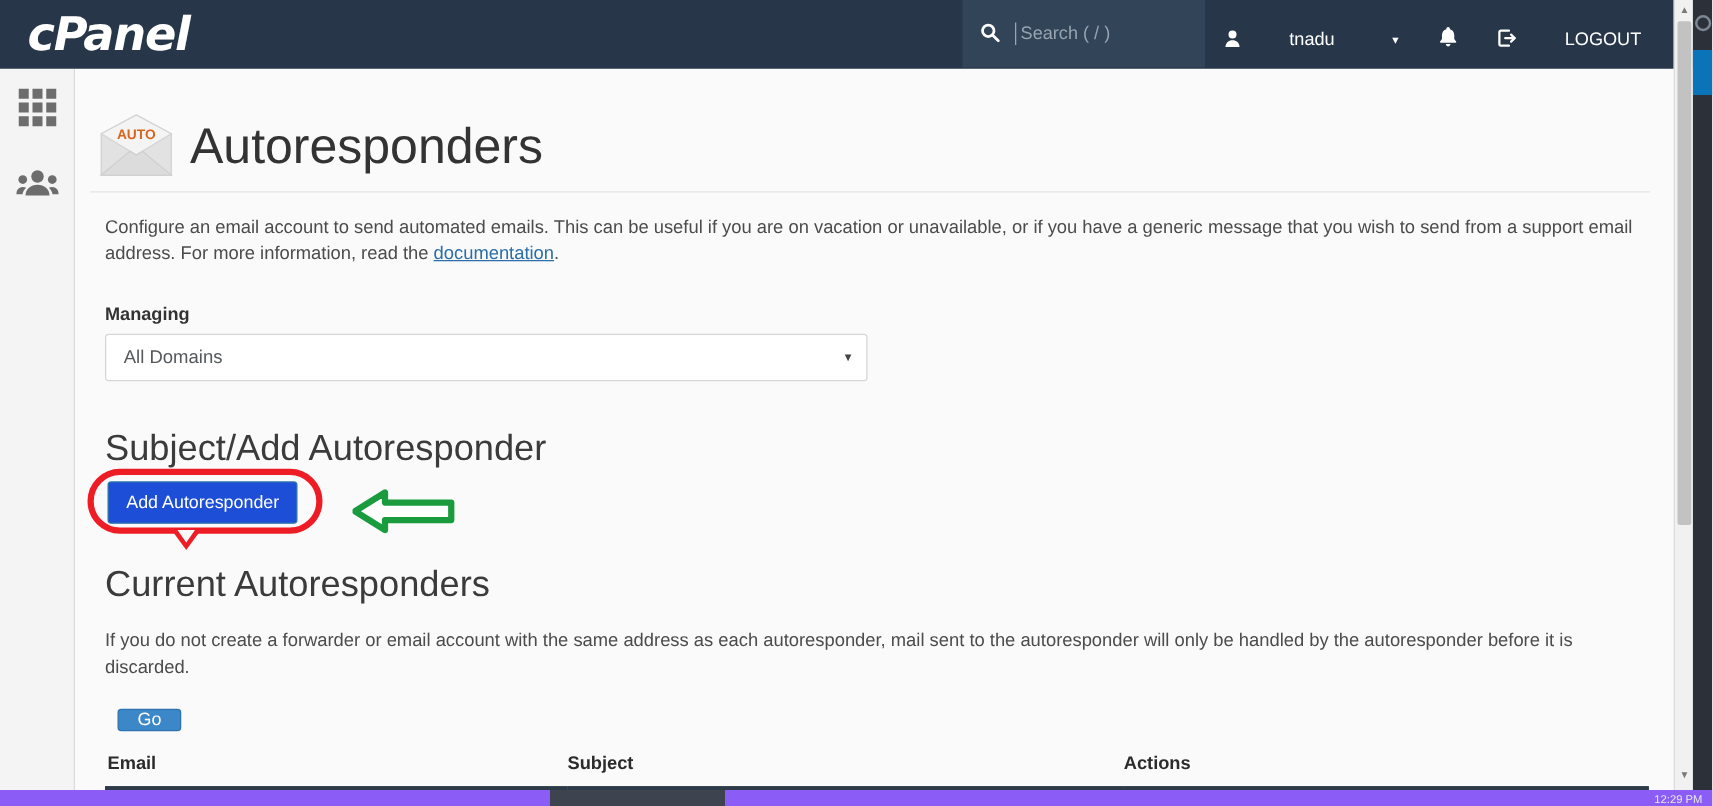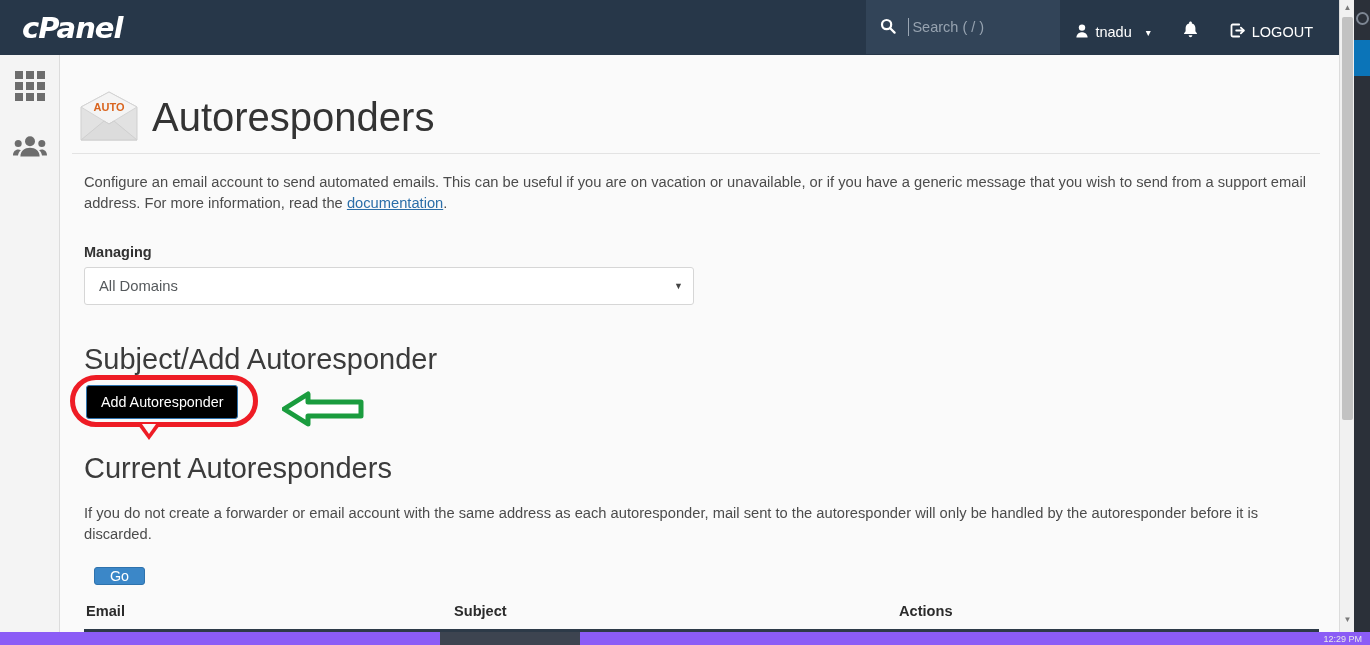--- a/index.html
+++ b/index.html
@@ -64,21 +64,21 @@
     width: 1339px;
     height: 55px;
     background: #273749;
     display: flex;
     align-items: center;
     z-index: 5;
   }
   .logo {
     margin-left: 22px;
     color: #ffffff;
-    font-size: 29px;
+    font-size: 37px;
     font-weight: bold;
     font-style: italic;
     letter-spacing: -1px;
     font-family: "DejaVu Sans", sans-serif;
     user-select: none;
   }
   .topbar-right {
     margin-left: auto;
     display: flex;
     align-items: stretch;
@@ -114,20 +114,21 @@
 
   .nav-item {
     display: flex;
     align-items: center;
     height: 64px;
     padding: 0 16px;
     color: #ffffff;
     font-size: 14.5px;
     cursor: pointer;
     white-space: nowrap;
+    gap: 32px;
   }
   .nav-item .glyph { margin-right: 7px; font-size: 14px; }
   .nav-caret { font-size: 10px; margin-left: 14px; }
   .bell { font-size: 17px; padding: 0 16px; }
   .logout { padding-right: 26px; }
   .logout .glyph { font-size: 15px; }
 
   
   .rail {
     position: absolute;
@@ -226,21 +227,21 @@
     color: #3b3b3b;
   }
   .section-title.tight { margin-top: 33px; }
 
   .btn-row {
     position: relative;
     margin: 9px 0 0 14px;
     display: inline-block;
   }
   .btn-primary {
-    background: #000000;
+    background: #1d4ed8;
     border: 1px solid #2e72ad;
     border-radius: 3px;
     color: #ffffff;
     font-size: 14.3px;
     padding: 8px 14px;
     cursor: pointer;
     font-family: "Liberation Sans", sans-serif;
   }
 
   

